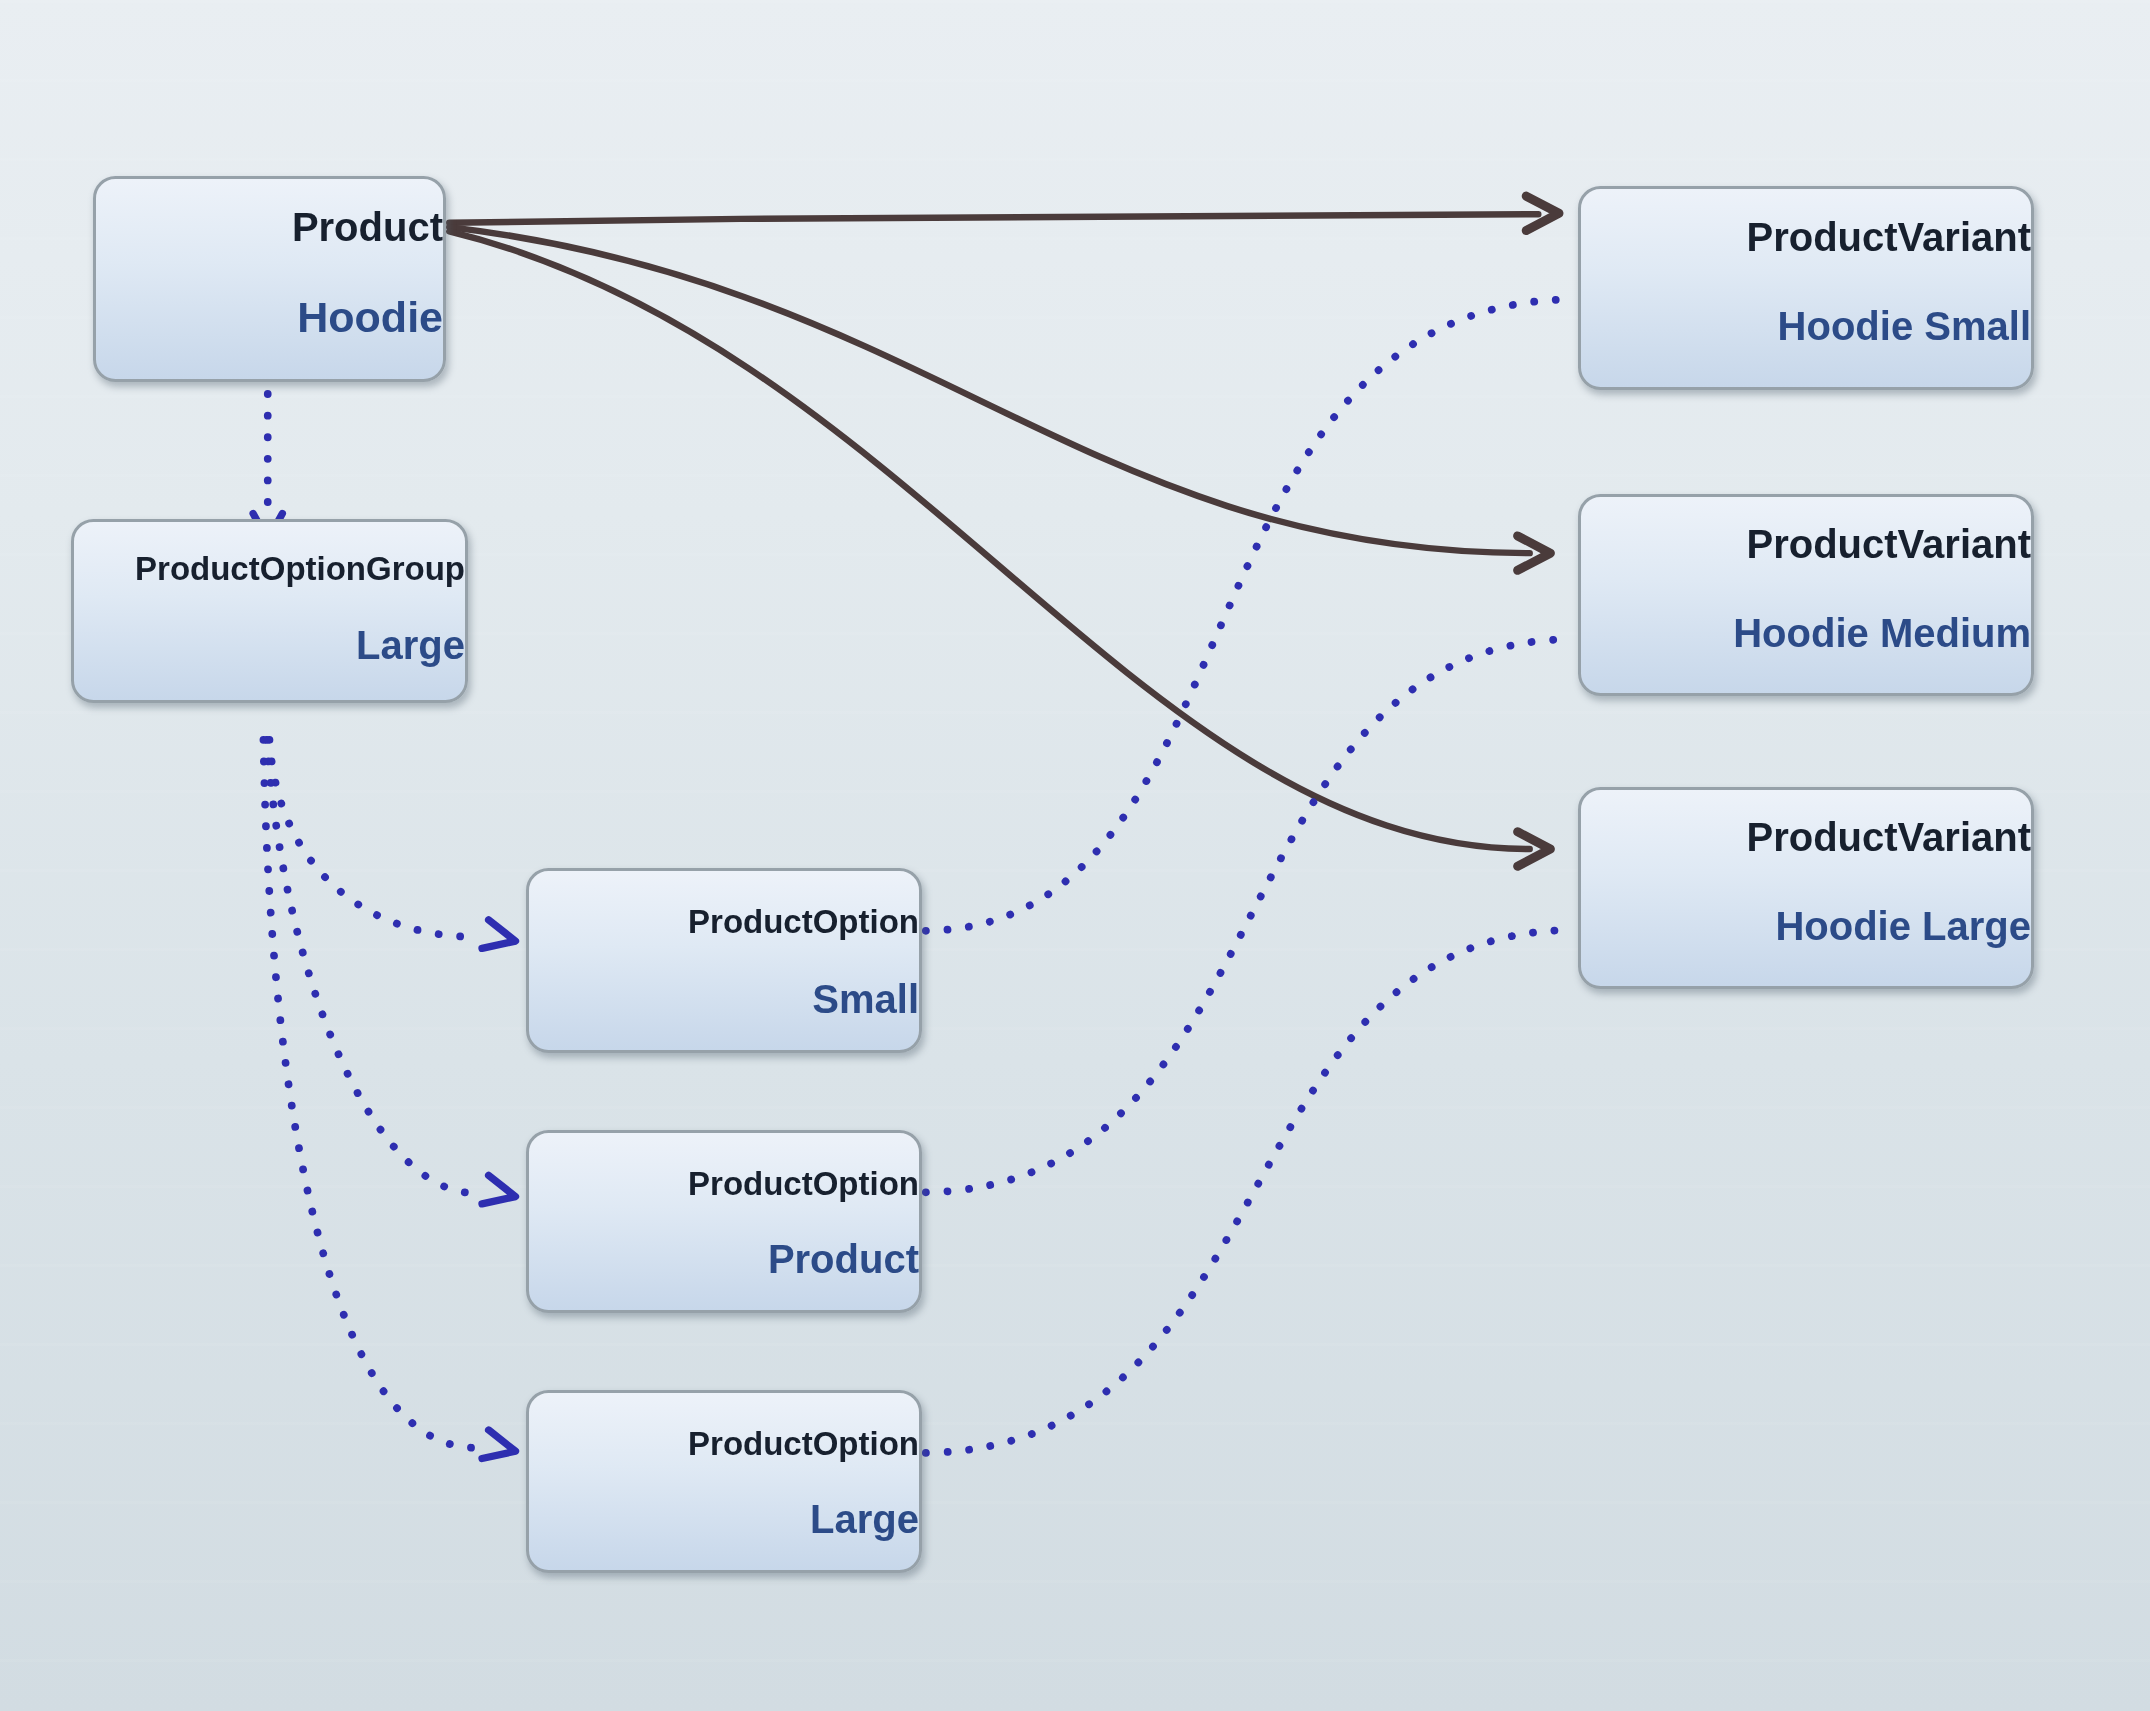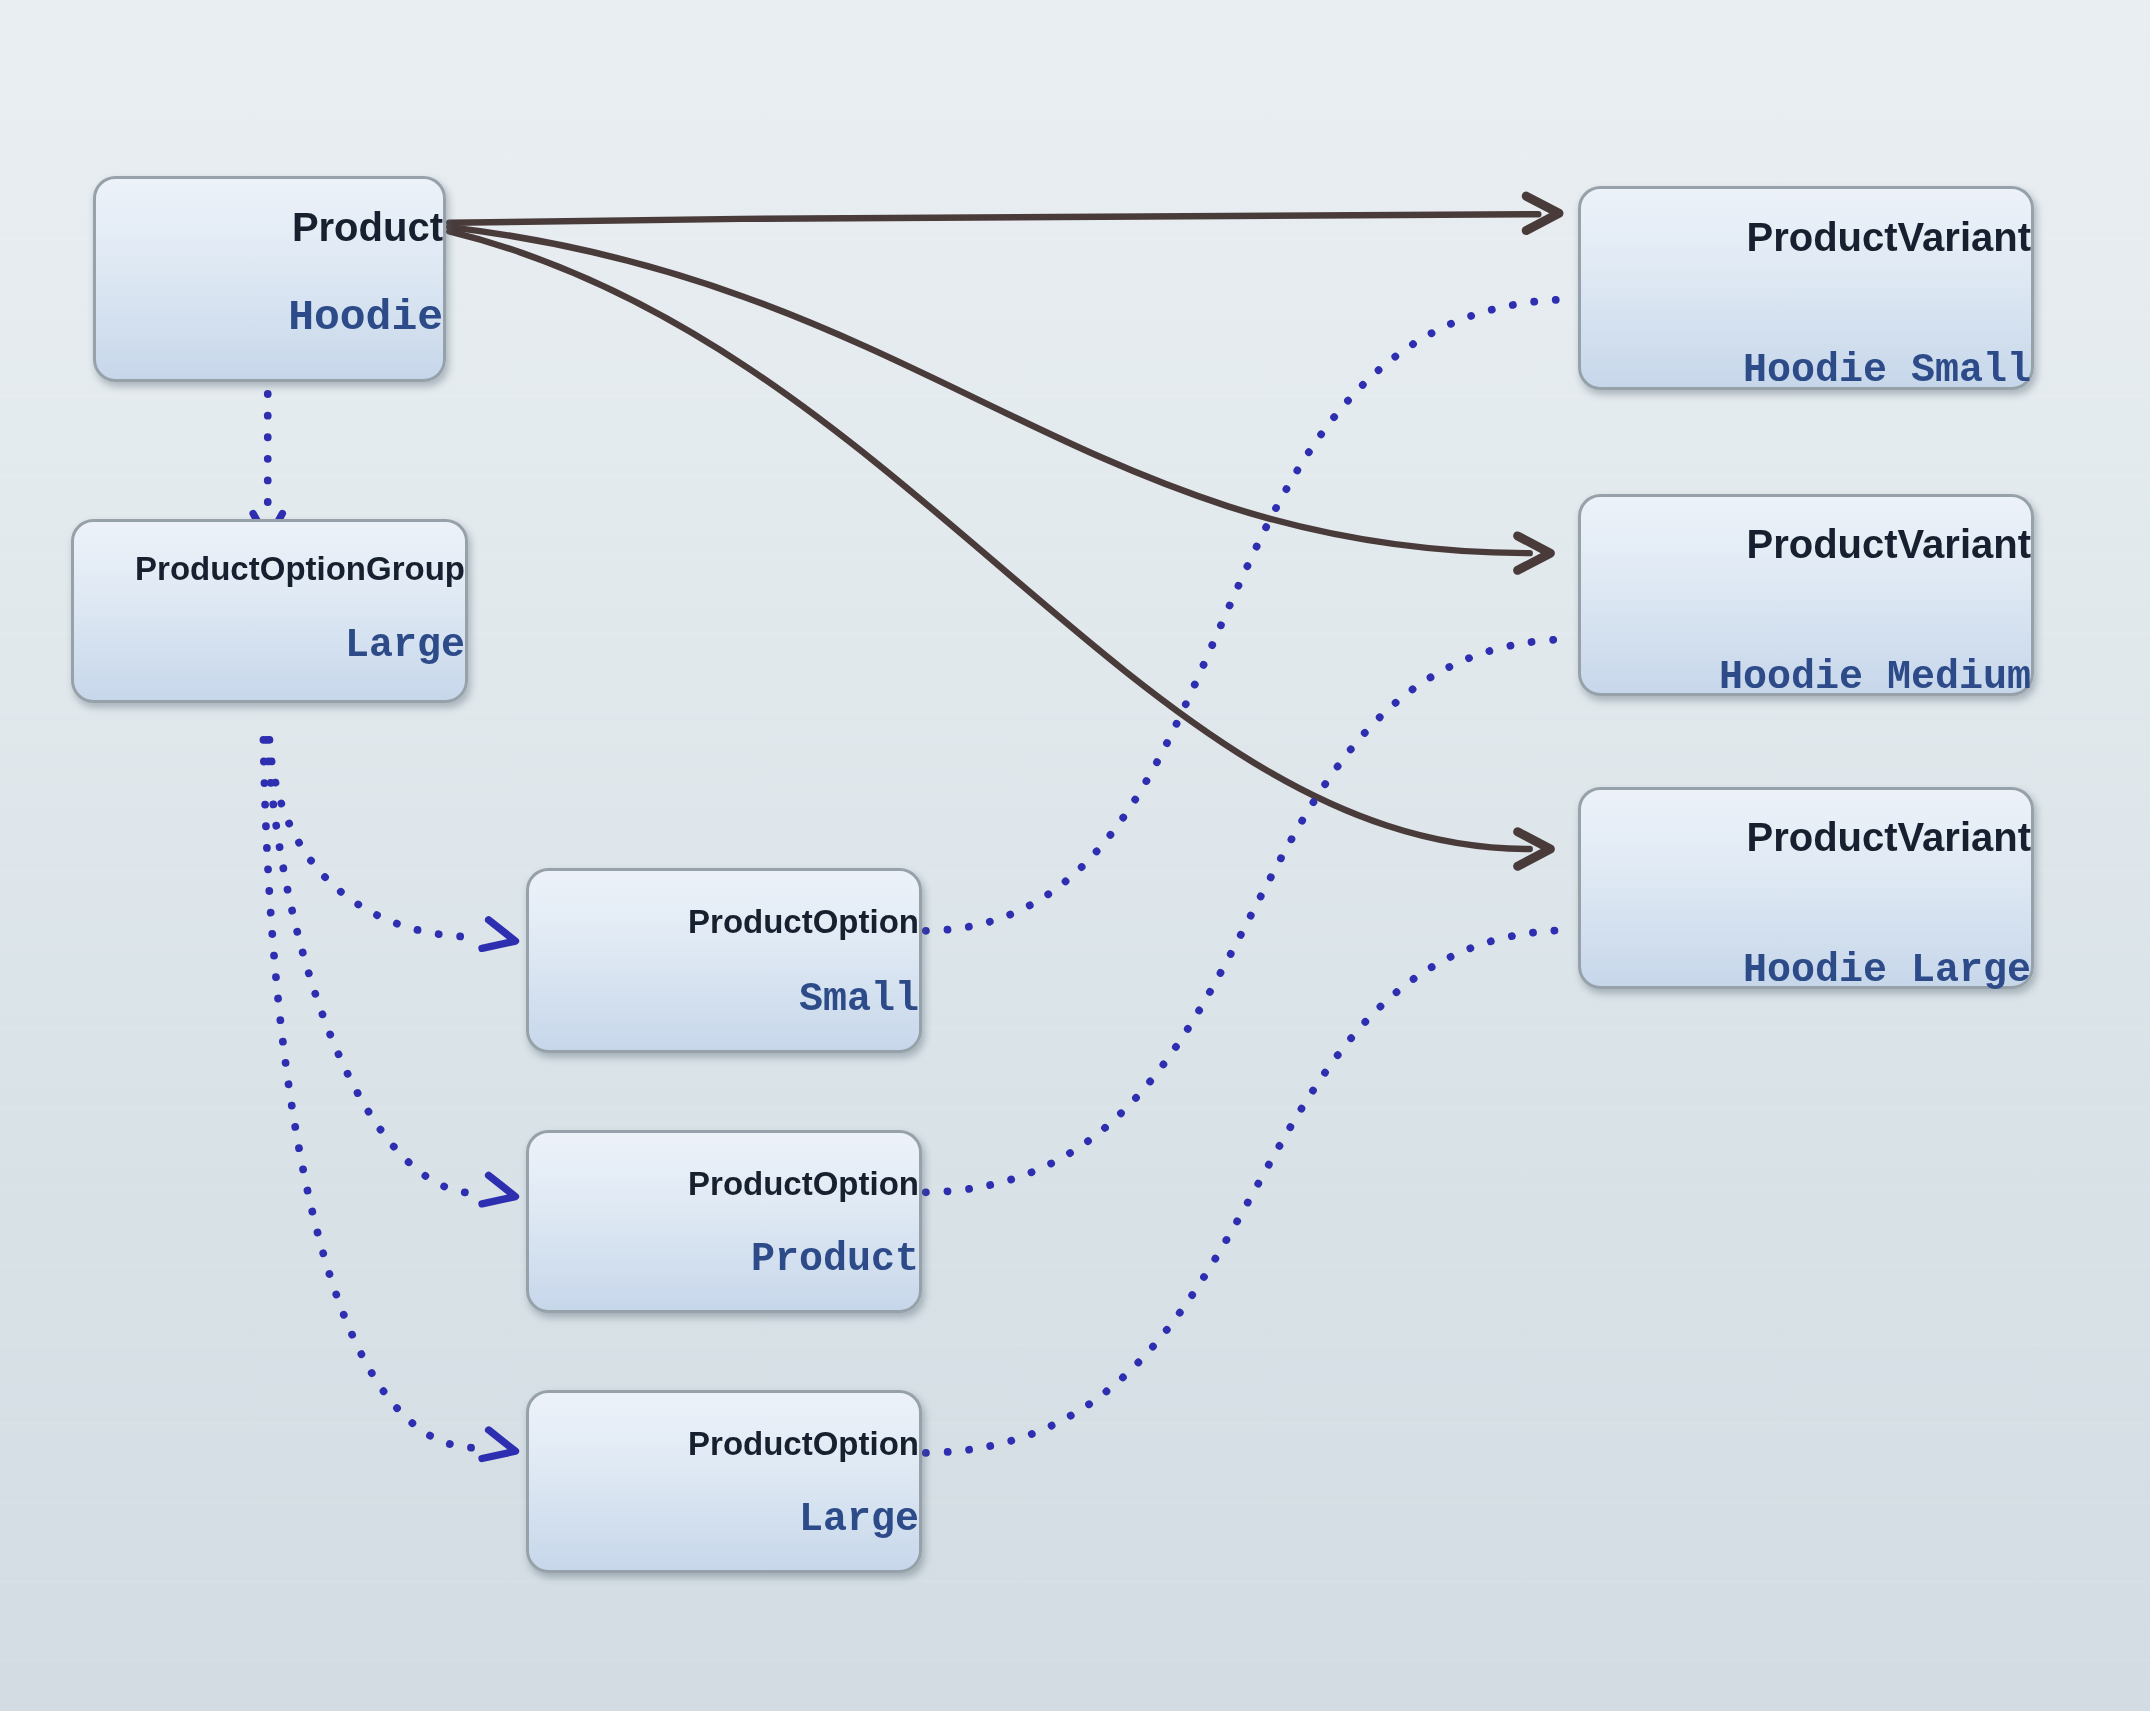--- a/index.html
+++ b/index.html
@@ -71,41 +71,41 @@
   }
   .node-line {
     position: absolute;
     left: 0;
     width: 100%;
     text-align: right;
     font-weight: 700;
     white-space: nowrap;
   }
   .node-type  { top: 13%; color: #17202e; }
-  .node-value { top: 57%; color: #2c4b88; font-family: Liberation Mono, monospace; }
+  .node-value { top: 57%; color: #2c4b88; }
 
   
   #node-product        { left: 93px;  top: 176px;  width: 353px; height: 206px; }
   #node-option-group   { left: 71px;   top: 519px;  width: 397px; height: 184px; }
   #node-option-small   { left: 526px;  top: 868px; width: 396px; height: 185px; }
   #node-option-medium  { left: 526px;  top: 1130px; width: 396px; height: 183px; }
   #node-option-large   { left: 526px;  top: 1390px; width: 396px; height: 183px; }
   #node-variant-small  { left: 1578px; top: 186px;  width: 456px; height: 204px; }
   #node-variant-medium { left: 1578px; top: 494px;  width: 456px; height: 202px; }
   #node-variant-large  { left: 1578px; top: 787px;  width: 456px; height: 202px; }
 
   
   #node-product .node-type          { font-size: 40px; }
   #node-product .node-value         { font-size: 43px; }
   #node-option-group .node-type     { font-size: 33px; top: 16%; }
   #node-option-group .node-value    { font-size: 40px; }
   .node--option .node-type          { font-size: 33px; top: 18%; }
   .node--option .node-value         { font-size: 40px; top: 59%; }
   .node--variant .node-type         { font-size: 40px; }
-  .node--variant .node-value        { font-size: 40px; top: 58%; margin-top: 44px; }
+  .node--variant .node-value        { font-size: 40px; top: 58%; }
 </style>
 </head>
 <body>
 
 <div id="canvas">
 
   <svg id="edges" viewBox="0 0 2500 1989" xmlns="http://www.w3.org/2000/svg">
 
     <g>
       <path class="edge-solid" d="M 522 259 C 950 252, 1400 250, 1788 249"></path>

